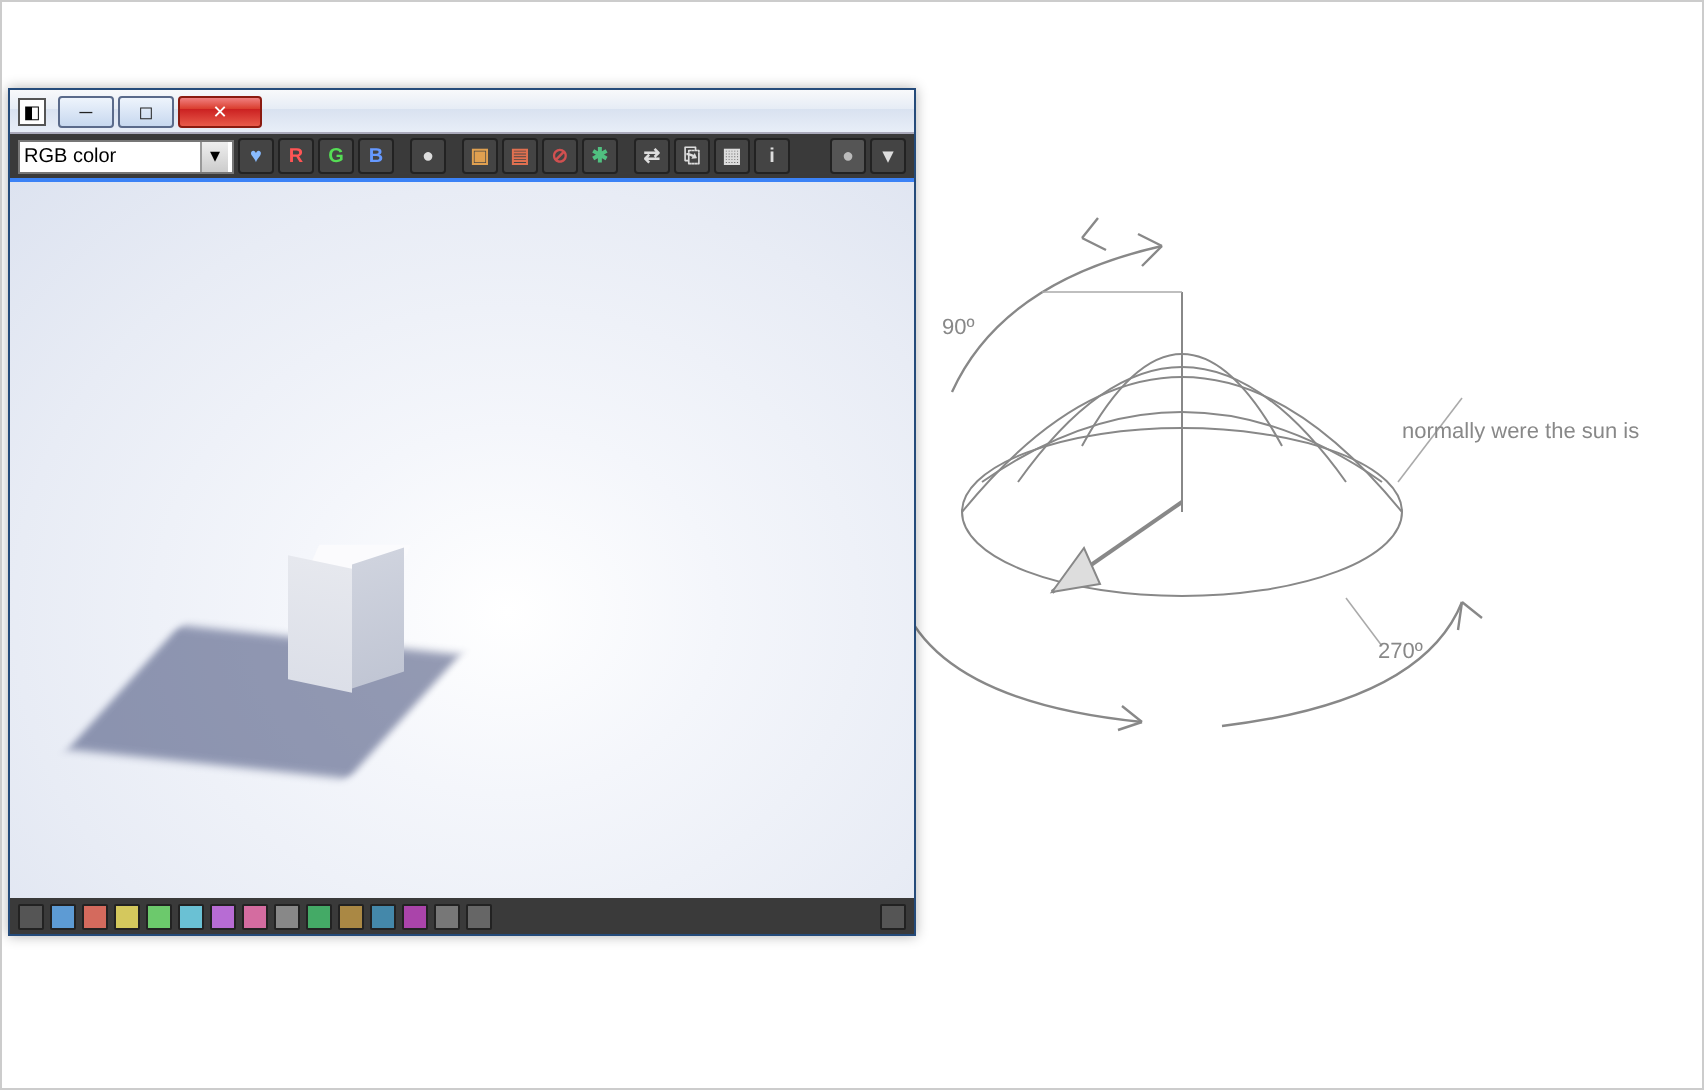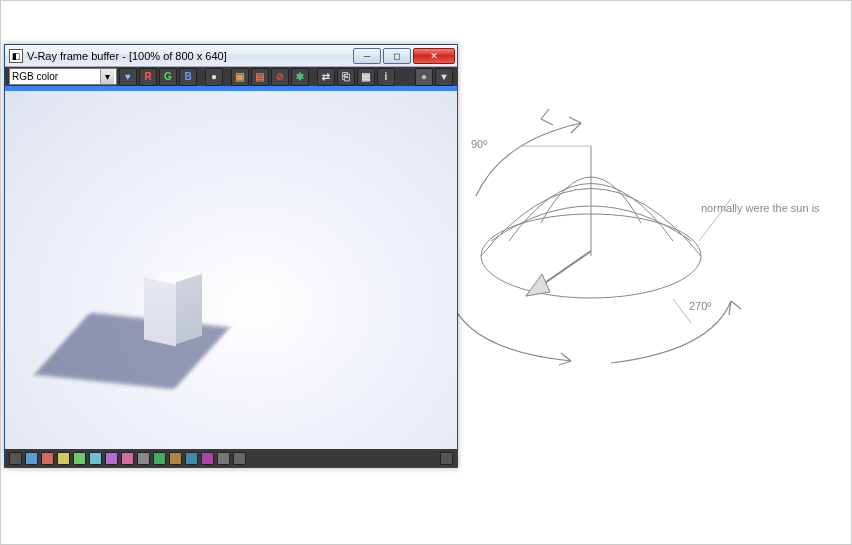--- a/index.html
+++ b/index.html
@@ -63,21 +63,21 @@
     width: 42px;
   }
   
   .toolbar {
     height: 24px;
     background: #3a3a3a;
     display: flex;
     align-items: center;
     padding: 0 4px;
     gap: 2px;
-    border-bottom: 5px solid #3b82f6;
+    border-bottom: 2px solid #3b82f6;
   }
   .dropdown {
     height: 17px;
     width: 108px;
     background: #fff;
     border: 1px solid #777;
     font-size: 10px;
     padding: 0 2px;
     display: flex;
     align-items: center;
@@ -171,20 +171,21 @@
     width: 400px;
     height: 300px;
     pointer-events: none;
   }
   .annotation {
     position: absolute;
     font-family: Arial, sans-serif;
     font-size: 11px;
     color: #888;
     line-height: 1.3;
+    margin-top: 20px;
   }
 </style>
 </head>
 <body>
 
 <div class="diagram">
   <svg width="400" height="300" viewBox="0 0 400 300">
     <g stroke="#888" stroke-width="1" fill="none">
 
       <ellipse cx="160" cy="155" rx="110" ry="42"></ellipse>
@@ -205,27 +206,26 @@
       <path d="M 160 150 L 95 195" stroke-width="2"></path>
       <path d="M 95 195 l 24 -4 l -8 -18 z" fill="#ddd" stroke="#888"></path>
 
       <line x1="160" y1="45" x2="90" y2="45" stroke="#aaa" stroke-width="0.8"></line>
       <line x1="268" y1="140" x2="300" y2="98" stroke="#aaa" stroke-width="0.8"></line>
       <line x1="242" y1="198" x2="260" y2="222" stroke="#aaa" stroke-width="0.8"></line>
     </g>
   </svg>
   <div class="annotation" style="left:40px; top:36px;">90º</div>
   <div class="annotation" style="left:258px; top:198px;">270º</div>
-  <div class="annotation" style="left:270px; top:100px; width:140px;">normally were the sun is</div>
+  <div class="annotation" style="left:270px; top:88px; width:140px;">normally were the sun is</div>
 </div>
 
 <div class="window">
   <div class="titlebar">
     <div class="app-icon">◧</div>
-    <div class="title">V-Ray frame buffer - [100% of 800 x 640]</div>
     <div class="win-controls">
       <div class="win-btn min">─</div>
       <div class="win-btn max">◻</div>
       <div class="win-btn close">✕</div>
     </div>
   </div>
 
   <div class="toolbar">
     <div class="dropdown">
       <span>RGB color</span>

